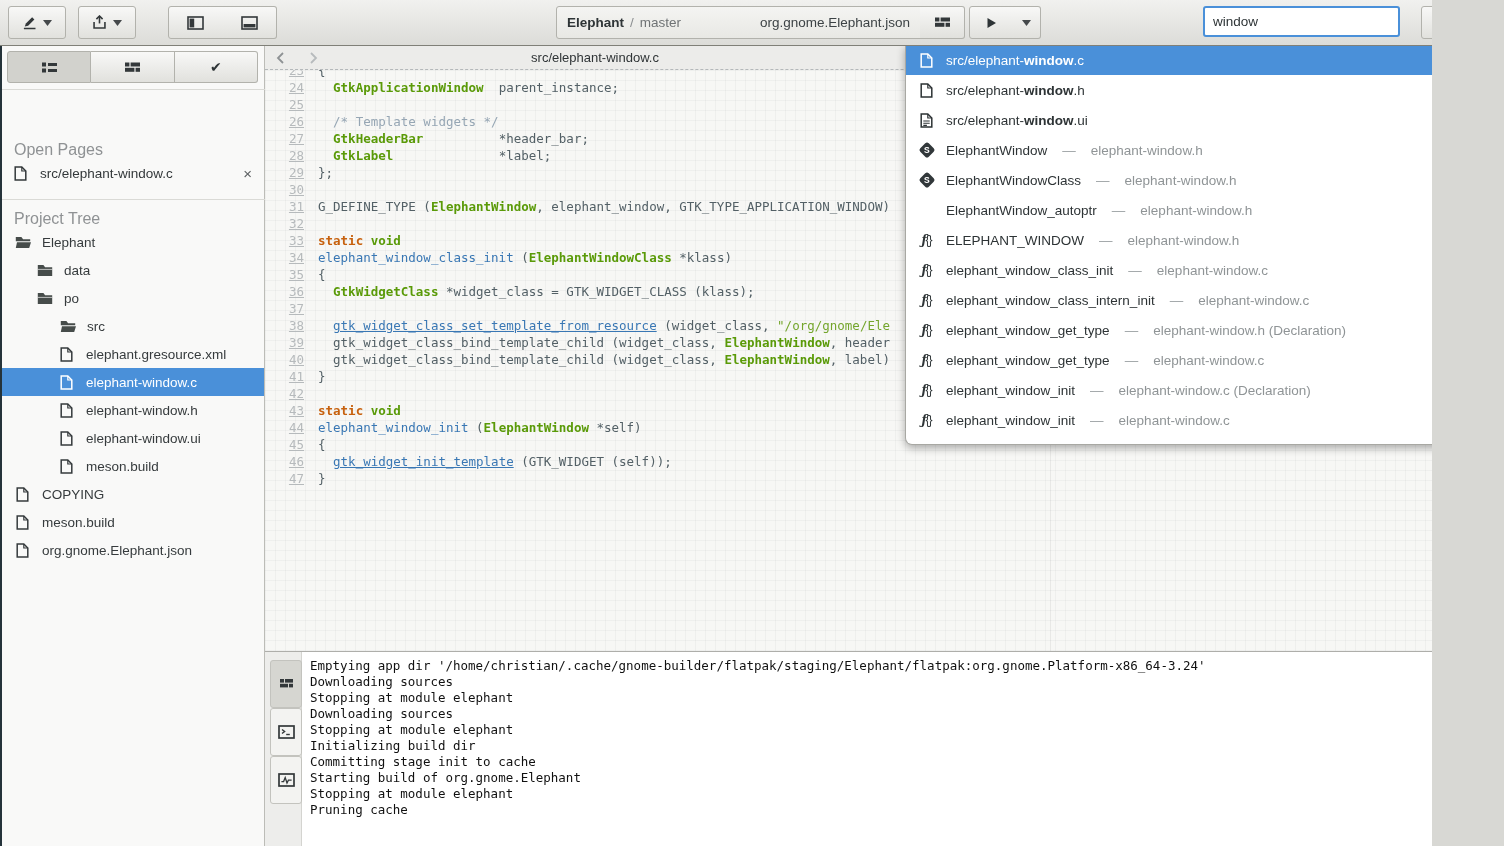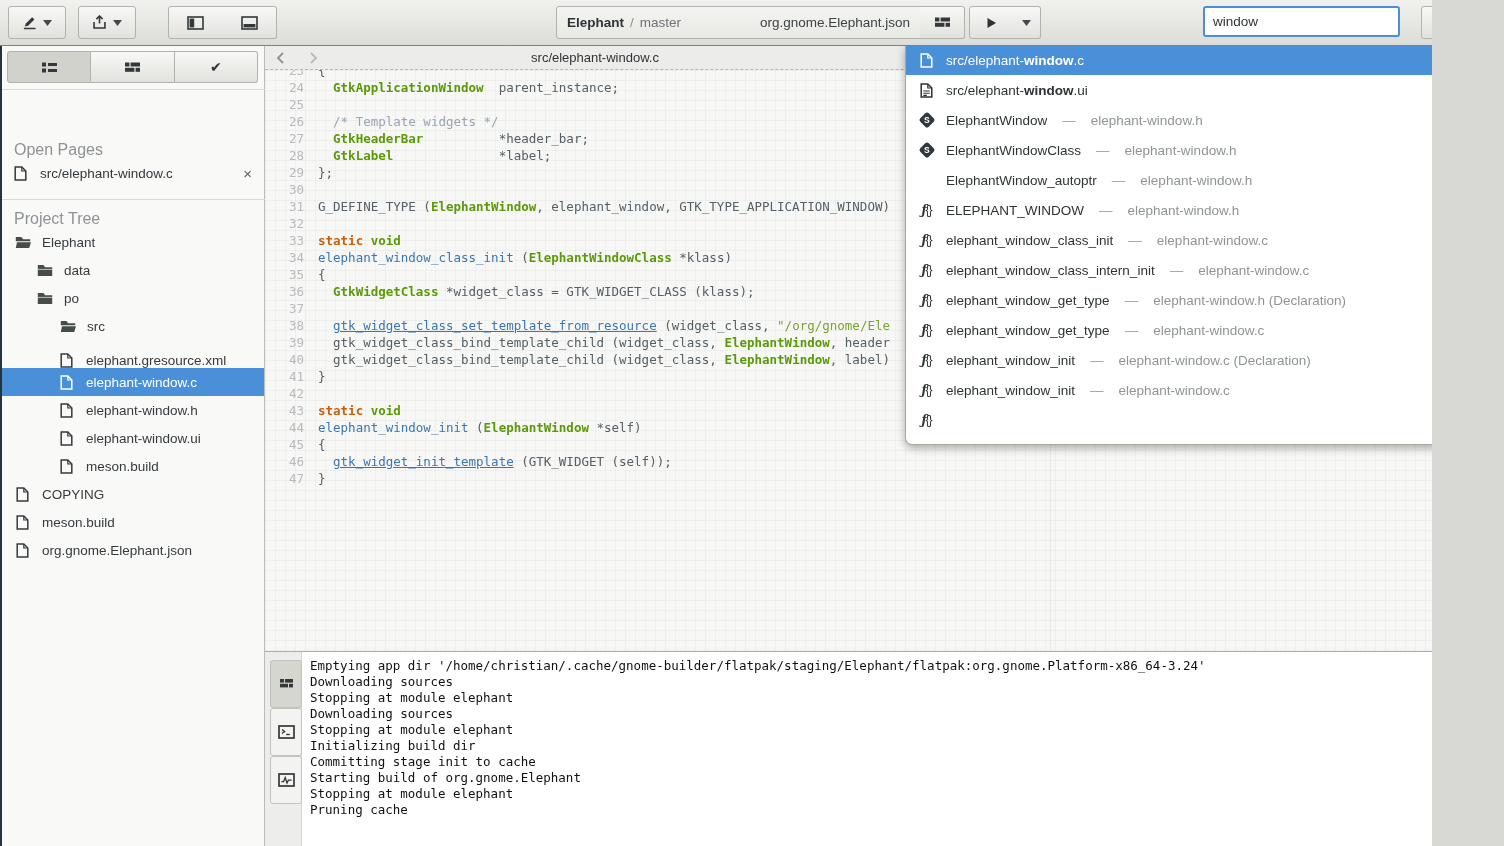--- a/index.html
+++ b/index.html
@@ -74,21 +74,21 @@
   #editor-header {
     position:absolute; left:0; top:0; width:1239px; height:24px; z-index:3;
     background:#ececea; border-bottom:1px dashed #b4b8ba;
     display:flex; align-items:center;
   }
   #editor-title { position:absolute; left:0; width:660px; text-align:center; font-size:13px; color:#2f3436; }
   .navchev { position:relative; width:30px; height:24px; display:flex; align-items:center; justify-content:center; color:#8e9294; cursor:pointer; }
   #margin-line { position:absolute; left:785px; top:24px; width:1px; height:581px; background:rgba(0,0,0,.06); }
   #code { position:absolute; left:0; top:16px; width:1239px; font-family:"DejaVu Sans Mono",monospace; font-size:12.5px; line-height:17px; white-space:pre; }
   .cline { height:17px; display:flex; }
-  .lnum { display:inline-block; width:53px; text-align:right; padding-right:14px; color:#b6babc; flex:none; }
+  .lnum { display:inline-block; width:53px; text-align:right; padding-right:14px; color:#b6babc; flex:none;text-decoration:underline; }
   .c-plain   { color:#536066; }
   .c-type    { color:#5a9a08; font-weight:bold; }
   .c-kw      { color:#c7610e; font-weight:bold; }
   .c-fn      { color:#3977b4; }
   .c-fnlink  { color:#3977b4; text-decoration:underline; }
   .c-str     { color:#74a52c; }
   .c-comment { color:#96a6b4; }
   
   #popup {
     position:absolute; left:905px; top:45px; width:591px; height:400px; z-index:20;
@@ -294,21 +294,21 @@
         </div>
         <div class="trow" style="padding-left: 36px; margin-left: 23px;">
           <span class="ticon">
             <svg width="16" height="13" viewBox="0 0 16 13">
               <path d="M.8 1 h5.6 l1.7 2.3 h7.1 v2 H.8 z" fill="#464c4a"></path>
               <path d="M2 6.2 h14 L14.2 12 H.8 z" fill="#464c4a"></path>
             </svg>
           </span>
           <span>src</span>
         </div>
-        <div class="trow" style="padding-left: 58px; align-items: flex-end;">
+        <div class="trow" style="padding-left: 58px;">
           <span class="ticon">
             <svg width="13" height="15" viewBox="0 0 13 15">
               <path d="M1.2 1 h6.6 l4 4 v9 H1.2 z" fill="none" stroke="currentColor" stroke-width="1.5"></path>
               <path d="M7.8 1 v4 h4" fill="none" stroke="currentColor" stroke-width="1.2"></path>
             </svg>
           </span>
           <span>elephant.gresource.xml</span>
         </div>
         <div class="trow selected" style="padding-left: 58px;">
           <span class="ticon">
@@ -397,20 +397,29 @@
 
   <div id="popup">
       <div class="prow selected">
         <span class="picon">
           <svg width="13" height="15" viewBox="0 0 13 15">
             <path d="M1.2 1 h6.6 l4 4 v9 H1.2 z" fill="none" stroke="currentColor" stroke-width="1.5"></path>
             <path d="M7.8 1 v4 h4" fill="none" stroke="currentColor" stroke-width="1.2"></path>
           </svg>
         </span>
         <span class="pname"><span>src/elephant-</span><b>window</b><span>.c</span></span>
+      </div>
+      <div class="prow">
+        <span class="picon">
+          <svg width="13" height="15" viewBox="0 0 13 15">
+            <path d="M1.2 1 h6.6 l4 4 v9 H1.2 z" fill="none" stroke="currentColor" stroke-width="1.5"></path>
+            <path d="M7.8 1 v4 h4" fill="none" stroke="currentColor" stroke-width="1.2"></path>
+          </svg>
+        </span>
+        <span class="pname"><span>src/elephant-</span><b>window</b><span>.h</span></span>
       </div>
       <div class="prow">
         <span class="picon">
           <svg width="13" height="15" viewBox="0 0 13 15">
             <path d="M1.2 1 h6.6 l4 4 v9 H1.2 z" fill="none" stroke="currentColor" stroke-width="1.5"></path>
             <path d="M7.8 1 v4 h4" fill="none" stroke="currentColor" stroke-width="1.2"></path>
             <path d="M3.3 8 h6.4 M3.3 10.2 h6.4 M3.3 12.4 h3.6" stroke="currentColor" stroke-width="1.1"></path>
           </svg>
         </span>
         <span class="pname"><span>src/elephant-</span><b>window</b><span>.ui</span></span>

